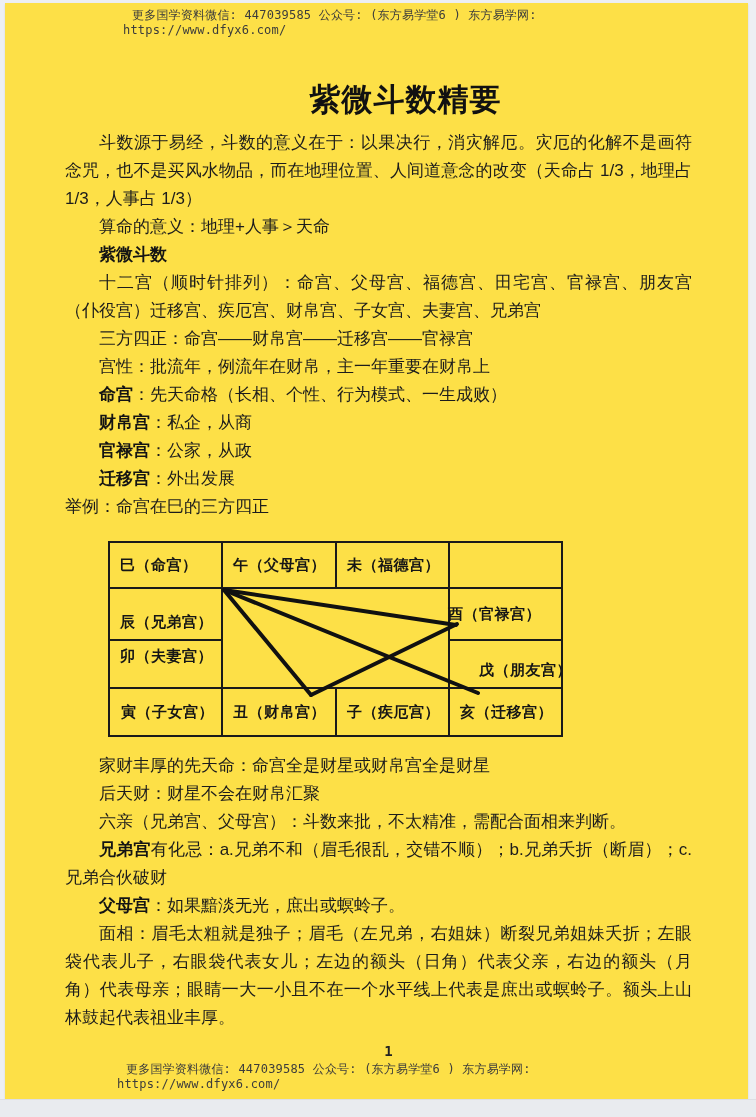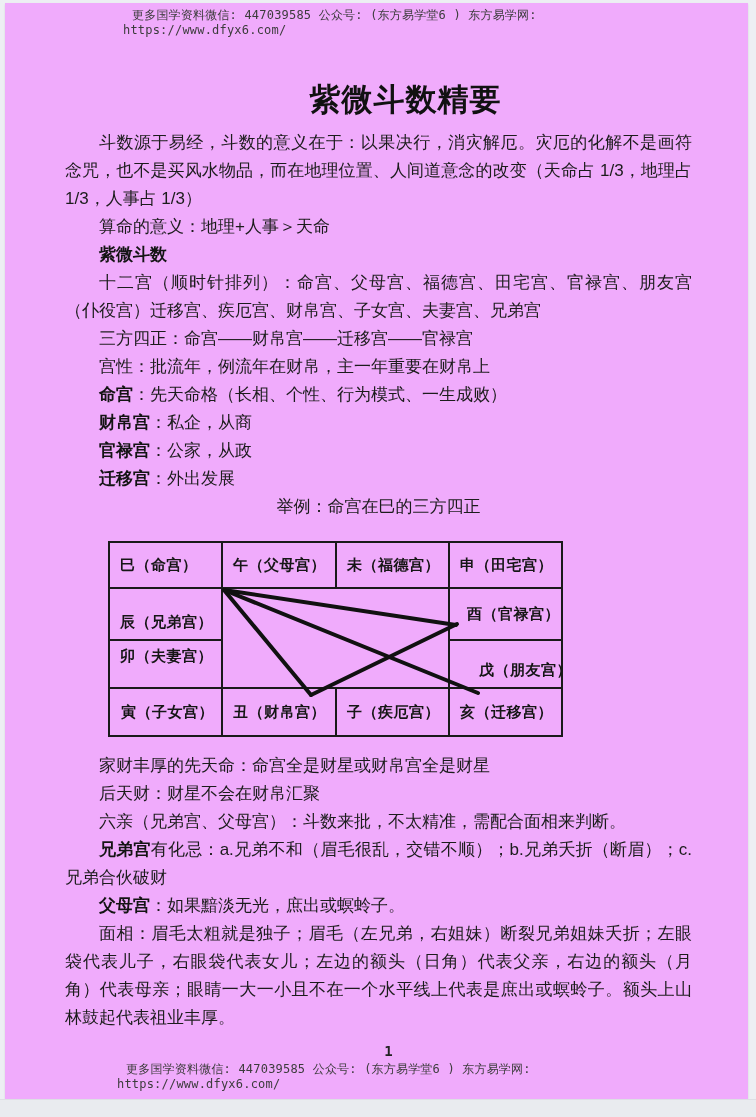--- a/index.html
+++ b/index.html
@@ -4,21 +4,21 @@
 <style>
   html,body{margin:0;padding:0;}
   body{
     width:756px;height:1117px;position:relative;
     background:#edeff3;
     font-family:"Liberation Sans",sans-serif;
     color:#1c1c1c;overflow:hidden;
   }
   .page{
     position:absolute;left:5px;top:3px;width:743px;height:1096px;
-    background:#f0abfc;
+    background:#fde047;
     box-shadow:0 1px 2px rgba(0,0,0,0.10);
   }
   
   .wm{
     font-family:"DejaVu Sans Mono",monospace;
     font-size:12px;line-height:15px;color:#3c3c3c;letter-spacing:0.2px;
     white-space:nowrap;
   }
   .wm-top{position:absolute;left:118px;top:5px;}
   .wm .l1{padding-left:9px;}
@@ -29,21 +29,21 @@
     font-size:31px;font-weight:bold;color:#111;
     letter-spacing:1px;
   }
   
   .content{
     position:absolute;left:60px;top:126px;width:627px;
     font-size:17px;line-height:28px;text-align:justify;
   }
   .content p{margin:0;}
   .content p.indent{text-indent:2em;}
-  .content p.center{text-align:center;text-indent:0;}
+  .content p.center{text-align:left;text-indent:0;}
   .content b{font-weight:bold;color:#141414;}
   
   .zwtable{
     position:relative;width:456px;height:197px;
     margin:20px 0 14px 43px;
   }
   .zwtable svg{position:absolute;left:0;top:0;}
   .cell{
     position:absolute;display:flex;align-items:center;
     font-size:15px;font-weight:bold;color:#161616;
@@ -108,23 +108,22 @@
         <g stroke="#111111" stroke-width="4" stroke-linecap="round">
           <line x1="116" y1="49" x2="348" y2="84"></line>
           <line x1="116" y1="49" x2="203" y2="154"></line>
           <line x1="203" y1="154" x2="349" y2="83"></line>
           <line x1="116" y1="49" x2="370" y2="152"></line>
         </g>
       </svg>
       <div class="cell" style="left:1px;top:1px;width:113px;height:46px;">巳（命宫）</div>
       <div class="cell" style="left:114px;top:1px;width:114px;height:46px;">午（父母宫）</div>
       <div class="cell" style="left:228px;top:1px;width:113px;height:46px;">未（福德宫）</div>
-      <div class="cell" style="left:341px;top:1px;width:113px;height:46px;">申（田宅宫）</div>
       <div class="cell" style="left:1px;top:60px;width:113px;height:41px;">辰（兄弟宫）</div>
-      <div class="cell" style="left:348px;top:47px;width:113px;height:52px;">酉（官禄宫）</div>
+      <div class="cell" style="left:329px;top:47px;width:113px;height:52px;">酉（官禄宫）</div>
       <div class="cell" style="left:1px;top:99px;width:113px;height:32px;">卯（夫妻宫）</div>
       <div class="cell" style="left:360px;top:99px;width:113px;height:60px;">戊（朋友宫）</div>
       <div class="cell" style="left:1px;top:147px;width:113px;height:48px;padding-left:12px;">寅（子女宫）</div>
       <div class="cell" style="left:114px;top:147px;width:114px;height:48px;">丑（财帛宫）</div>
       <div class="cell" style="left:228px;top:147px;width:113px;height:48px;">子（疾厄宫）</div>
       <div class="cell" style="left:341px;top:147px;width:113px;height:48px;">亥（迁移宫）</div>
     </div>
 
     <p class="indent"><b></b><span>家财丰厚的先天命：命宫全是财星或财帛宫全是财星</span></p>
     <p class="indent"><b></b><span>后天财：财星不会在财帛汇聚</span></p>

